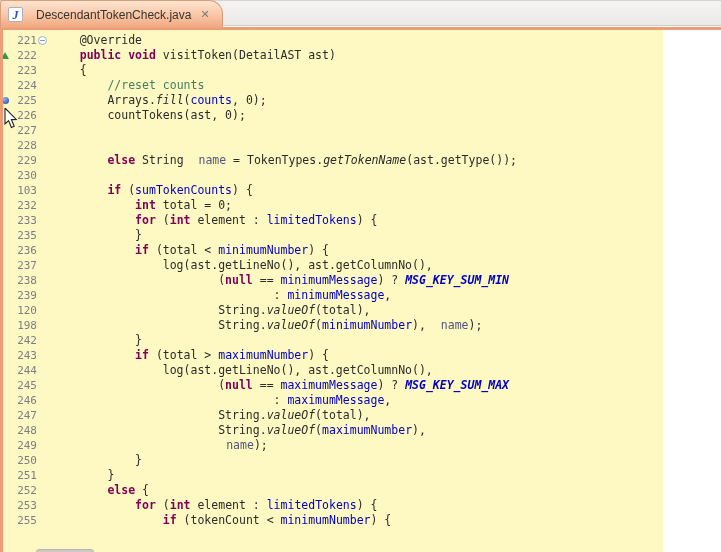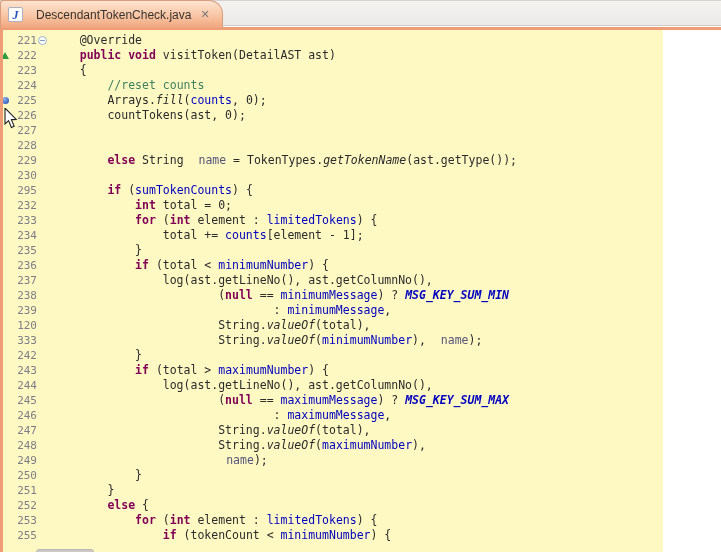--- a/index.html
+++ b/index.html
@@ -145,44 +145,38 @@
           <span class="codetext"><span class="s-d">        </span><span class="s-k">else</span><span class="s-d"> String </span><span class="s-lv">name</span><span class="s-d"> = TokenTypes.</span><span class="s-m">getTokenName</span><span class="s-d">(ast.getType());</span></span>
         </div>
         <div class="row">
           <span class="annot"></span>
           <span class="lnum">230</span>
           <span class="foldcol"></span>
           <span class="codetext"></span>
         </div>
         <div class="row">
           <span class="annot"></span>
-          <span class="lnum">295</span>
+          <span class="lnum">103</span>
           <span class="foldcol"></span>
           <span class="codetext"><span class="s-d">        </span><span class="s-k">if</span><span class="s-d"> (</span><span class="s-f">sumTokenCounts</span><span class="s-d">) {</span></span>
         </div>
         <div class="row">
           <span class="annot"></span>
           <span class="lnum">232</span>
           <span class="foldcol"></span>
           <span class="codetext"><span class="s-d">            </span><span class="s-k">int</span><span class="s-d"> total = 0;</span></span>
         </div>
         <div class="row">
           <span class="annot"></span>
           <span class="lnum">233</span>
           <span class="foldcol"></span>
           <span class="codetext"><span class="s-d">            </span><span class="s-k">for</span><span class="s-d"> (</span><span class="s-k">int</span><span class="s-d"> element : </span><span class="s-f">limitedTokens</span><span class="s-d">) {</span></span>
         </div>
         <div class="row">
           <span class="annot"></span>
-          <span class="lnum">234</span>
-          <span class="foldcol"></span>
-          <span class="codetext"><span class="s-d">                total += </span><span class="s-f">counts</span><span class="s-d">[element - 1];</span></span>
-        </div>
-        <div class="row">
-          <span class="annot"></span>
           <span class="lnum">235</span>
           <span class="foldcol"></span>
           <span class="codetext"><span class="s-d">            }</span></span>
         </div>
         <div class="row">
           <span class="annot"></span>
           <span class="lnum">236</span>
           <span class="foldcol"></span>
           <span class="codetext"><span class="s-d">            </span><span class="s-k">if</span><span class="s-d"> (total &lt; </span><span class="s-f">minimumNumber</span><span class="s-d">) {</span></span>
         </div>
@@ -205,21 +199,21 @@
           <span class="codetext"><span class="s-d">                                : </span><span class="s-f">minimumMessage</span><span class="s-d">,</span></span>
         </div>
         <div class="row">
           <span class="annot"></span>
           <span class="lnum">120</span>
           <span class="foldcol"></span>
           <span class="codetext"><span class="s-d">                        String.</span><span class="s-m">valueOf</span><span class="s-d">(total),</span></span>
         </div>
         <div class="row">
           <span class="annot"></span>
-          <span class="lnum">333</span>
+          <span class="lnum">198</span>
           <span class="foldcol"></span>
           <span class="codetext"><span class="s-d">                        String.</span><span class="s-m">valueOf</span><span class="s-d">(</span><span class="s-f">minimumNumber</span><span class="s-d">), </span><span class="s-lv">name</span><span class="s-d">);</span></span>
         </div>
         <div class="row">
           <span class="annot"></span>
           <span class="lnum">242</span>
           <span class="foldcol"></span>
           <span class="codetext"><span class="s-d">            }</span></span>
         </div>
         <div class="row">

